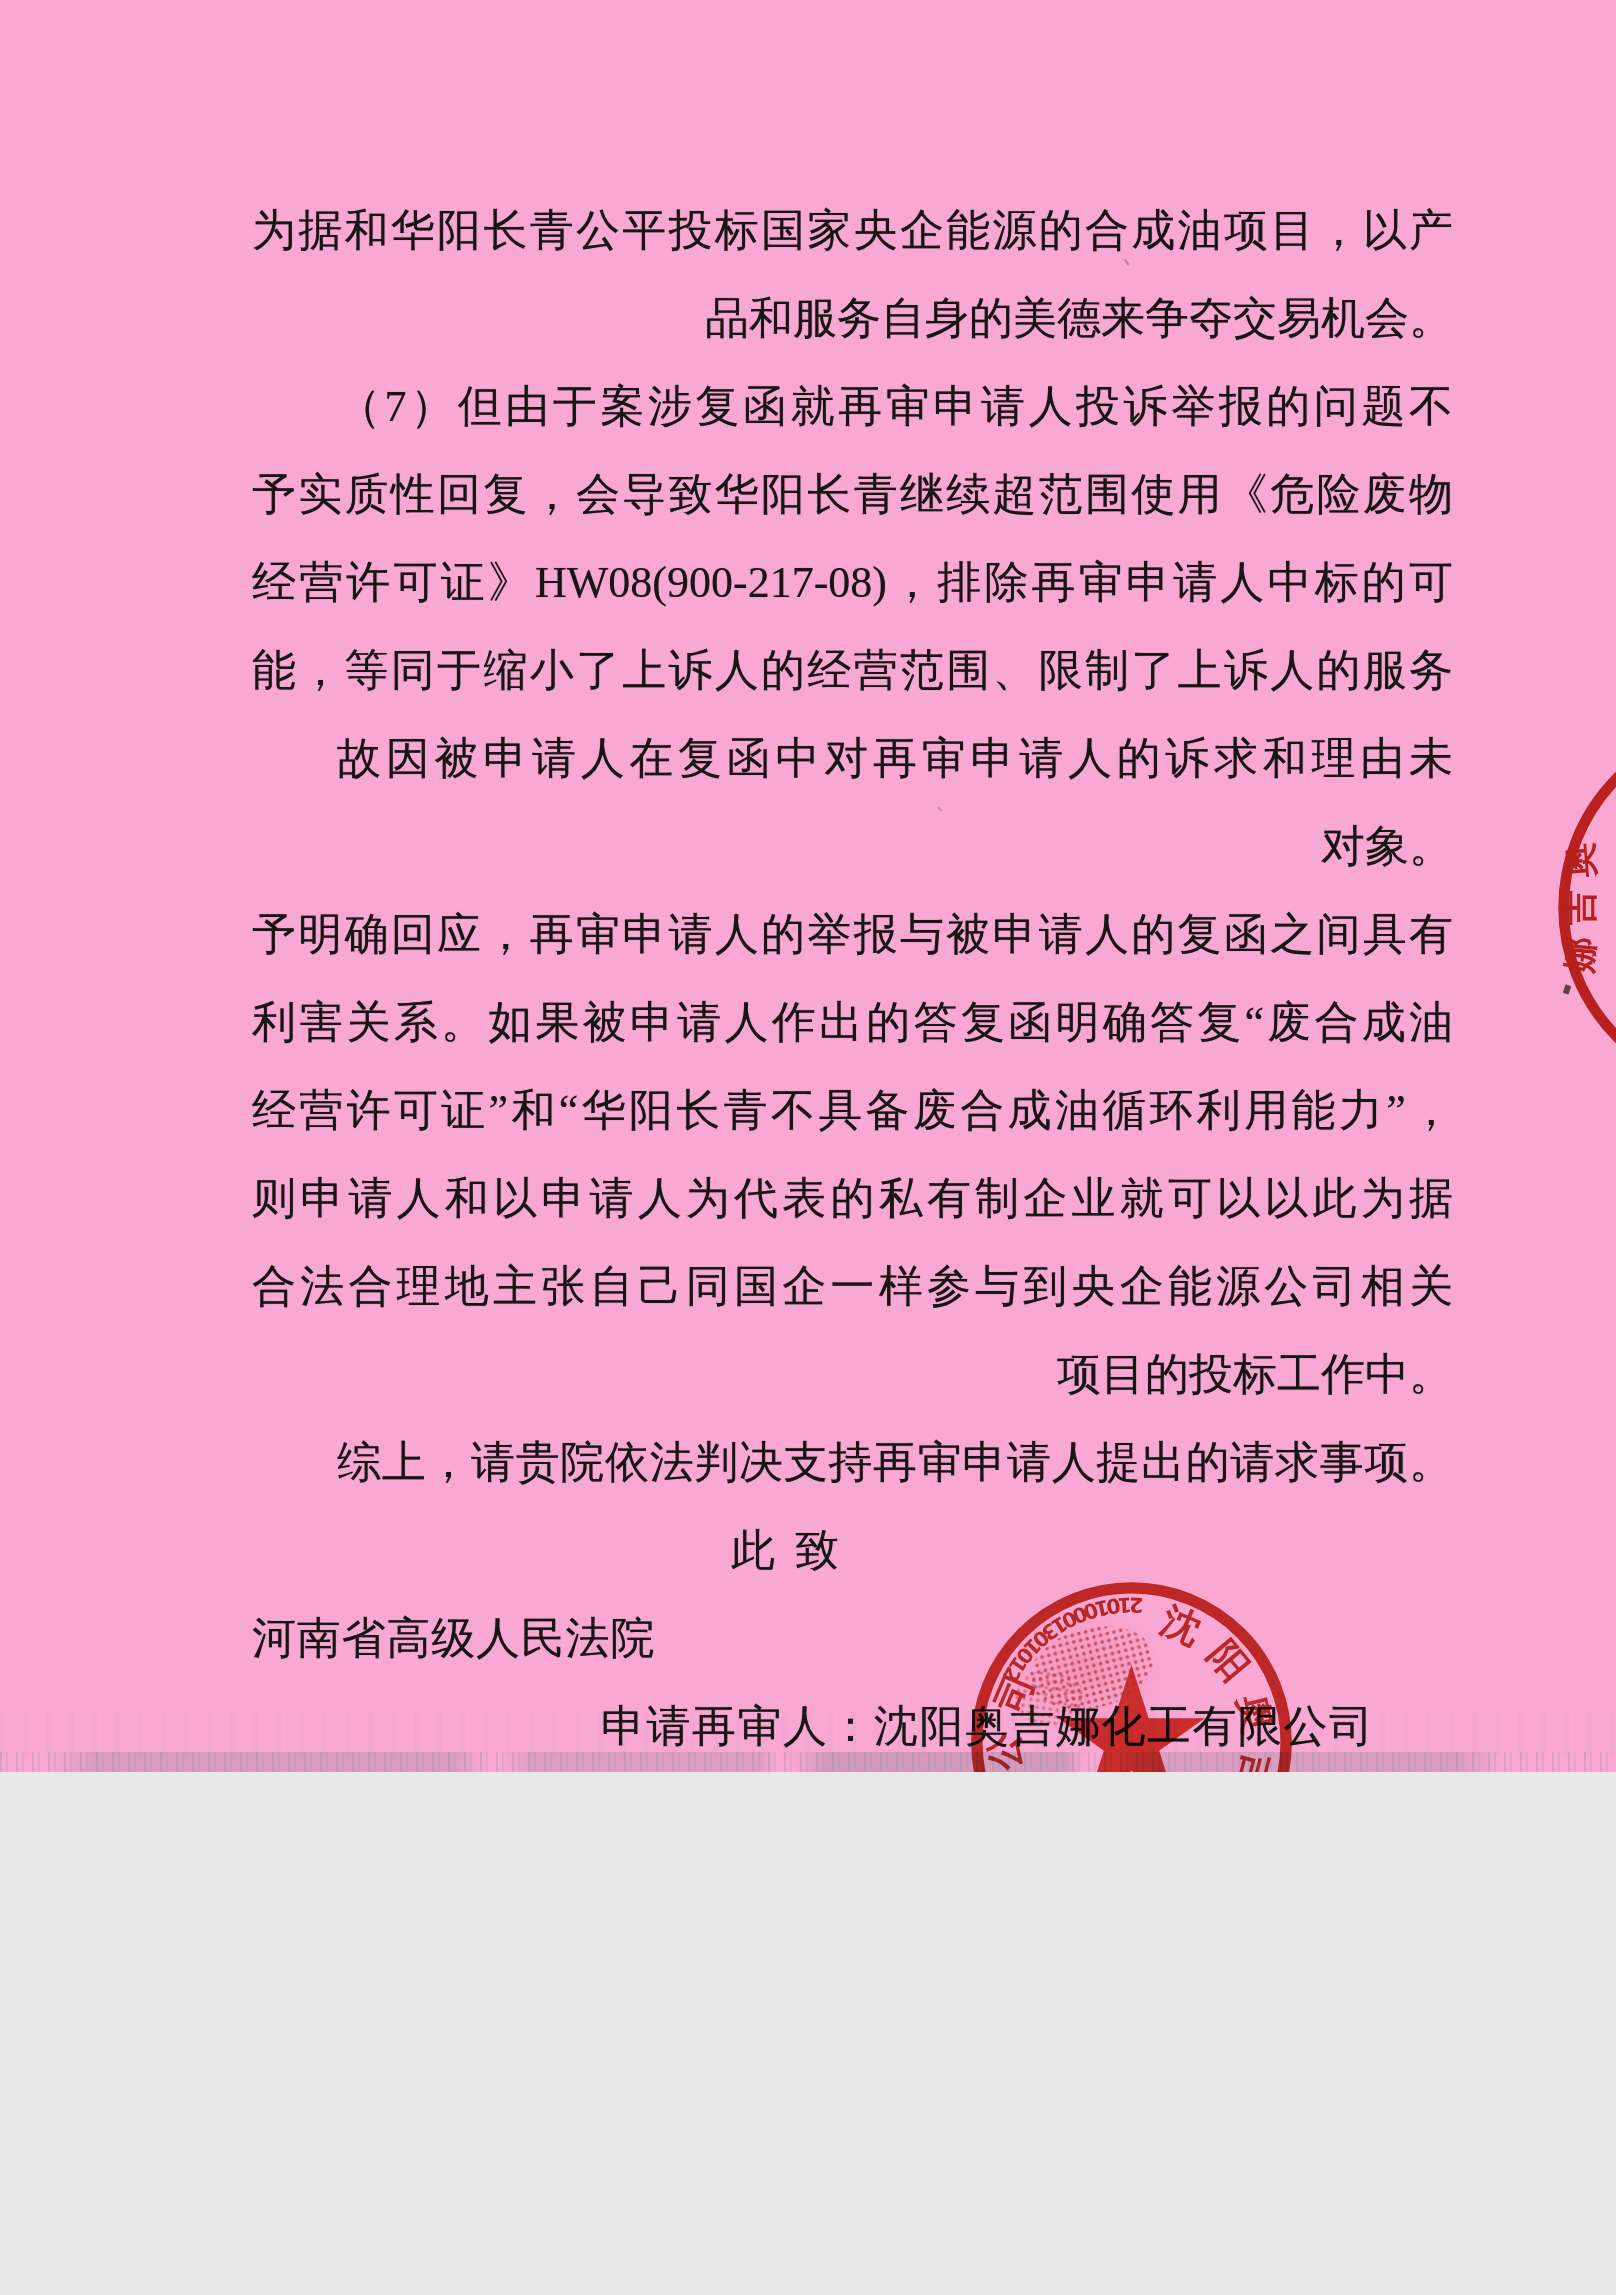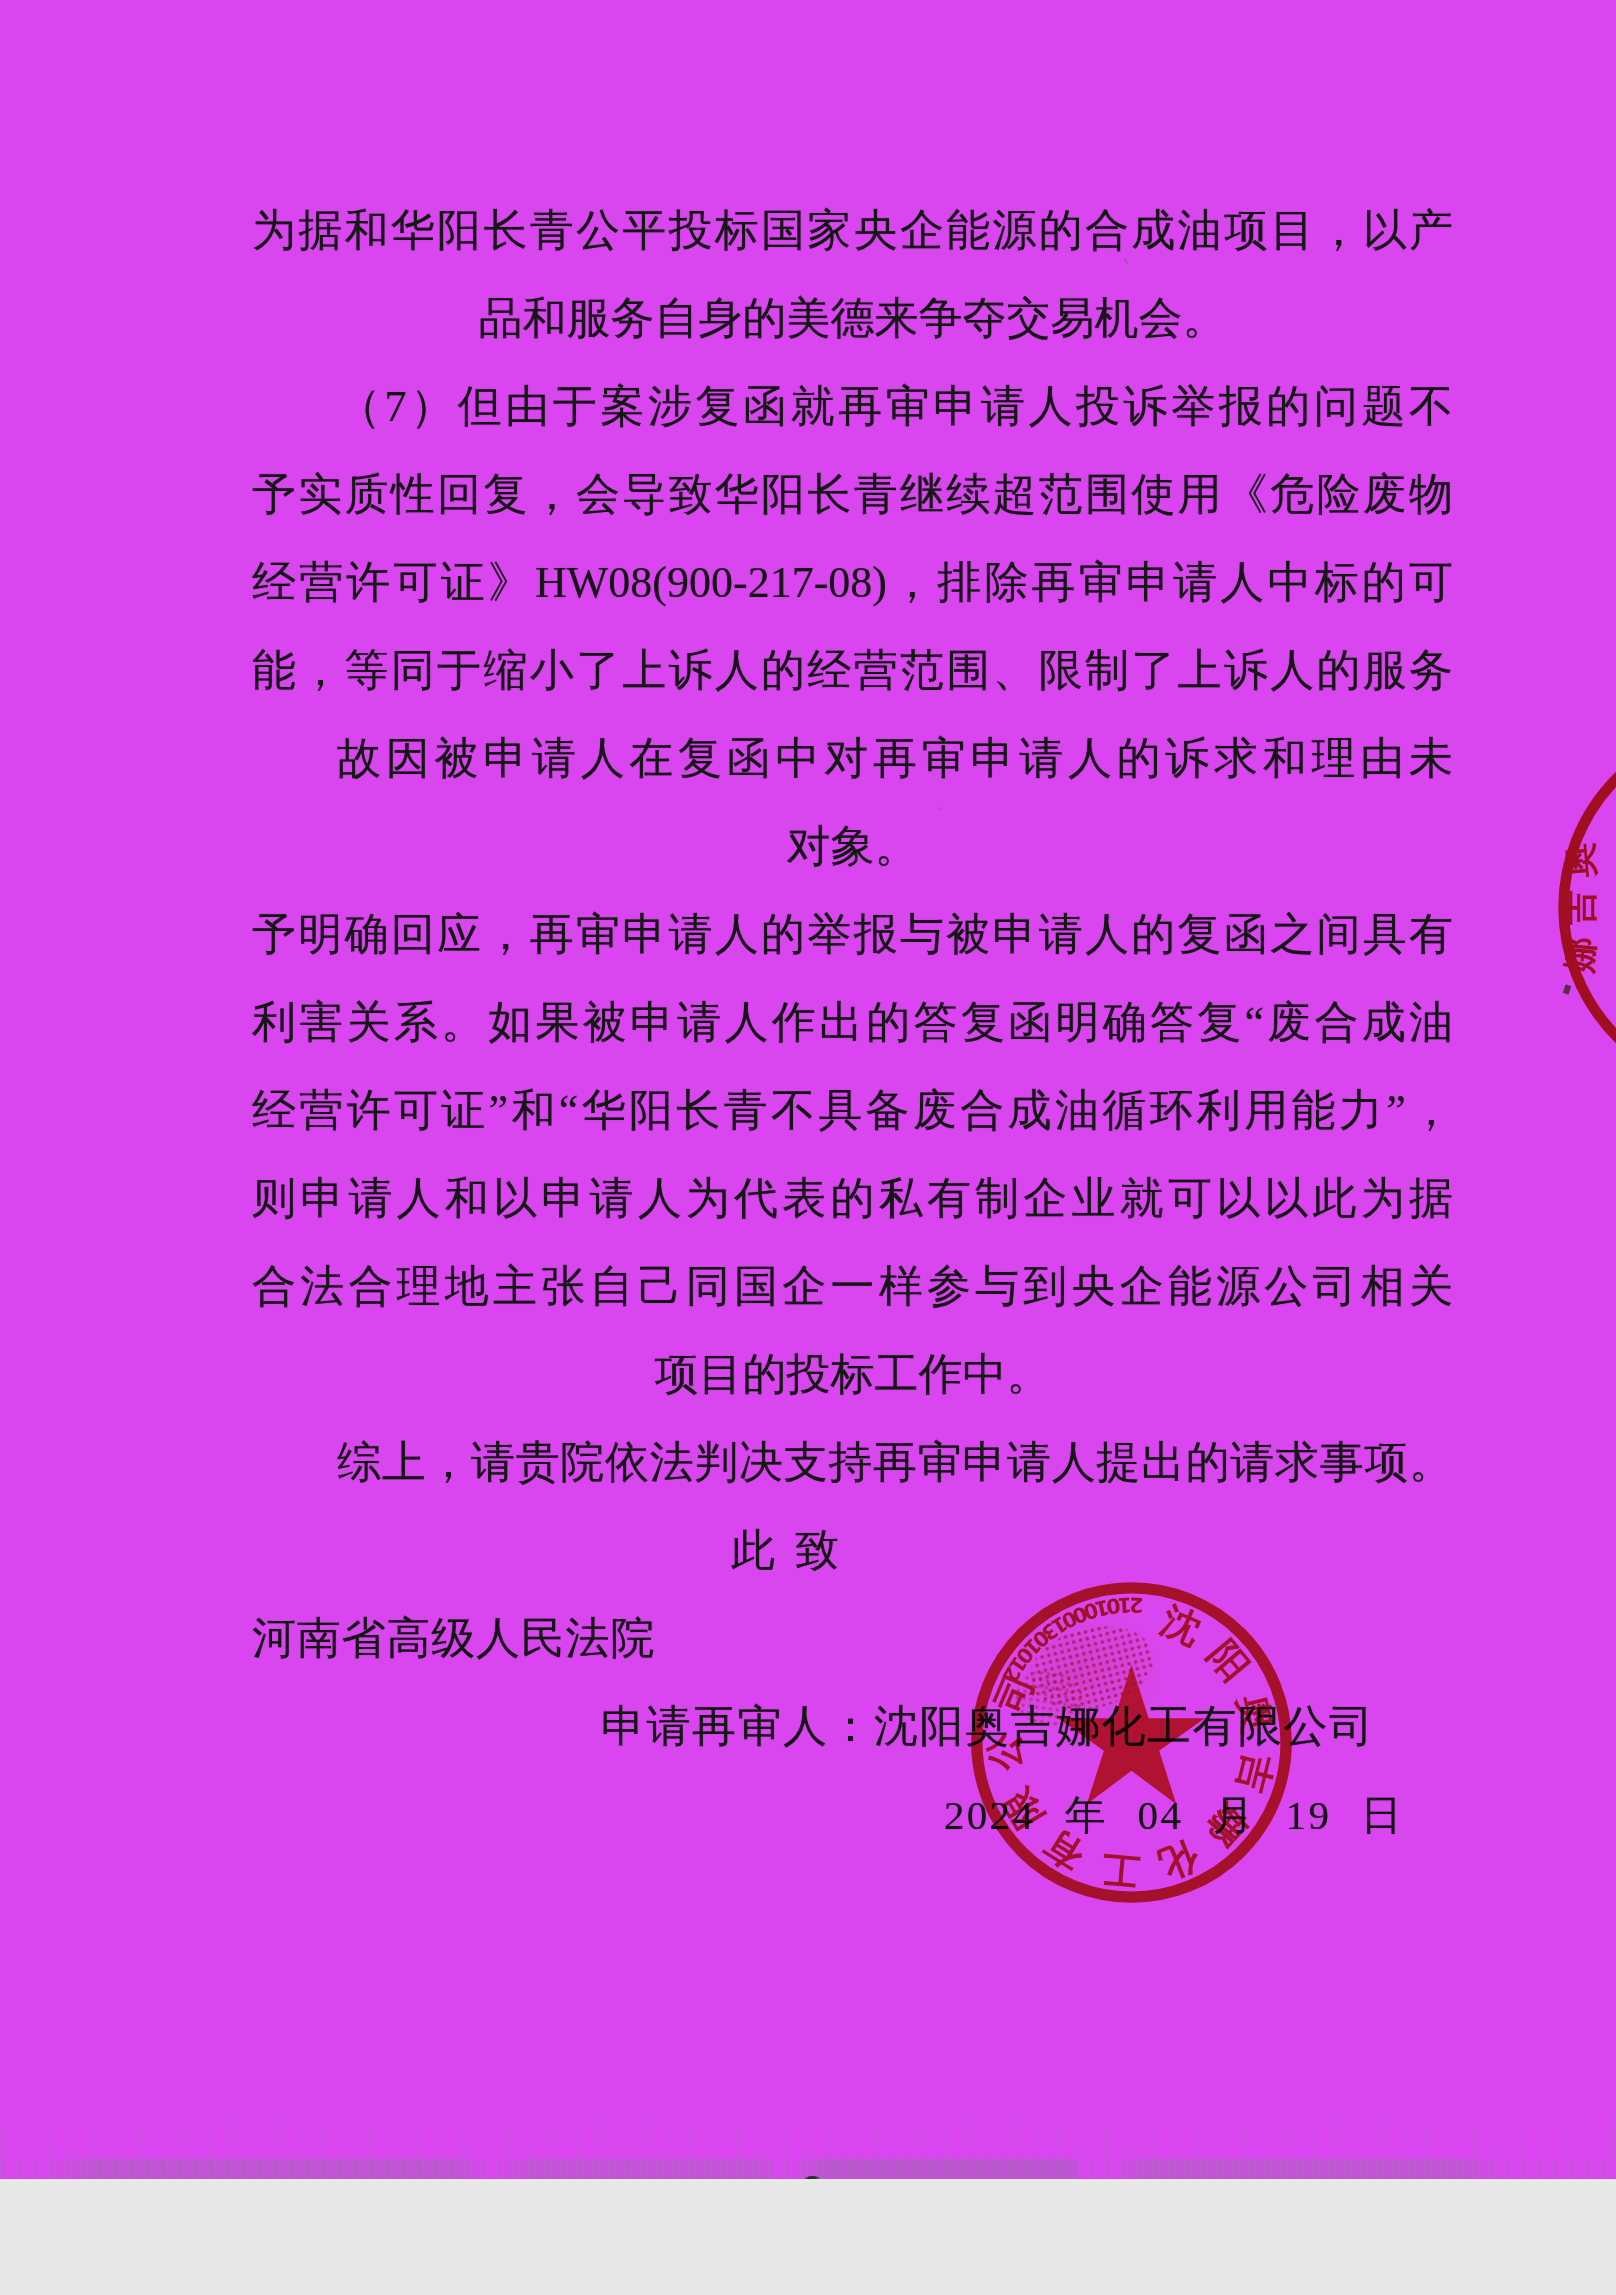--- a/index.html
+++ b/index.html
@@ -1,33 +1,33 @@
 <!DOCTYPE html>
 <html style="font-size:12.2px"><head>
 <meta charset="utf-8">
 <style>
   html,body{margin:0;padding:0;background:#e8e8e8;}
   #page{
-    position:relative; width:1617px; height:2179px;
-    background:#d946ef; overflow:hidden;
+    position:relative; width:1617px; height:1772px;
+    background:#f9a8d4; overflow:hidden;
     font-family:"Liberation Serif", serif;
   }
   
   #doc-lines{
     position:absolute; left:252px; top:187px; width:1201px;
     font-size:44px; line-height:88px; color:#161616;
     text-shadow:0 0 0.8px rgba(20,20,20,.55);
   }
   .line{height:88px; white-space:nowrap;}
   .k-fill, .k-indent-fill{
     white-space:normal;
     text-align:justify; text-align-last:justify;
   }
   .k-indent-fill{text-indent:85px;}
-  .k-plain{text-align:center;}
+  .k-plain{text-align:right;}
   .k-cizhi{text-indent:479px; letter-spacing:20px;font-family:Liberation Serif, serif;}
   .k-court{letter-spacing:0.8px;}
   .k-signer{text-indent:349px; letter-spacing:1.5px;}
   .k-date{text-indent:692px; font-size:41px; word-spacing:17px; letter-spacing:2.3px;}
   
   #seal-wrap{
     position:absolute; left:970px; top:1581px; width:323px; height:323px;
     mix-blend-mode:multiply; opacity:.95; z-index:6; pointer-events:none;
   }
   #seal-wrap svg{position:absolute; left:0; top:0;}

